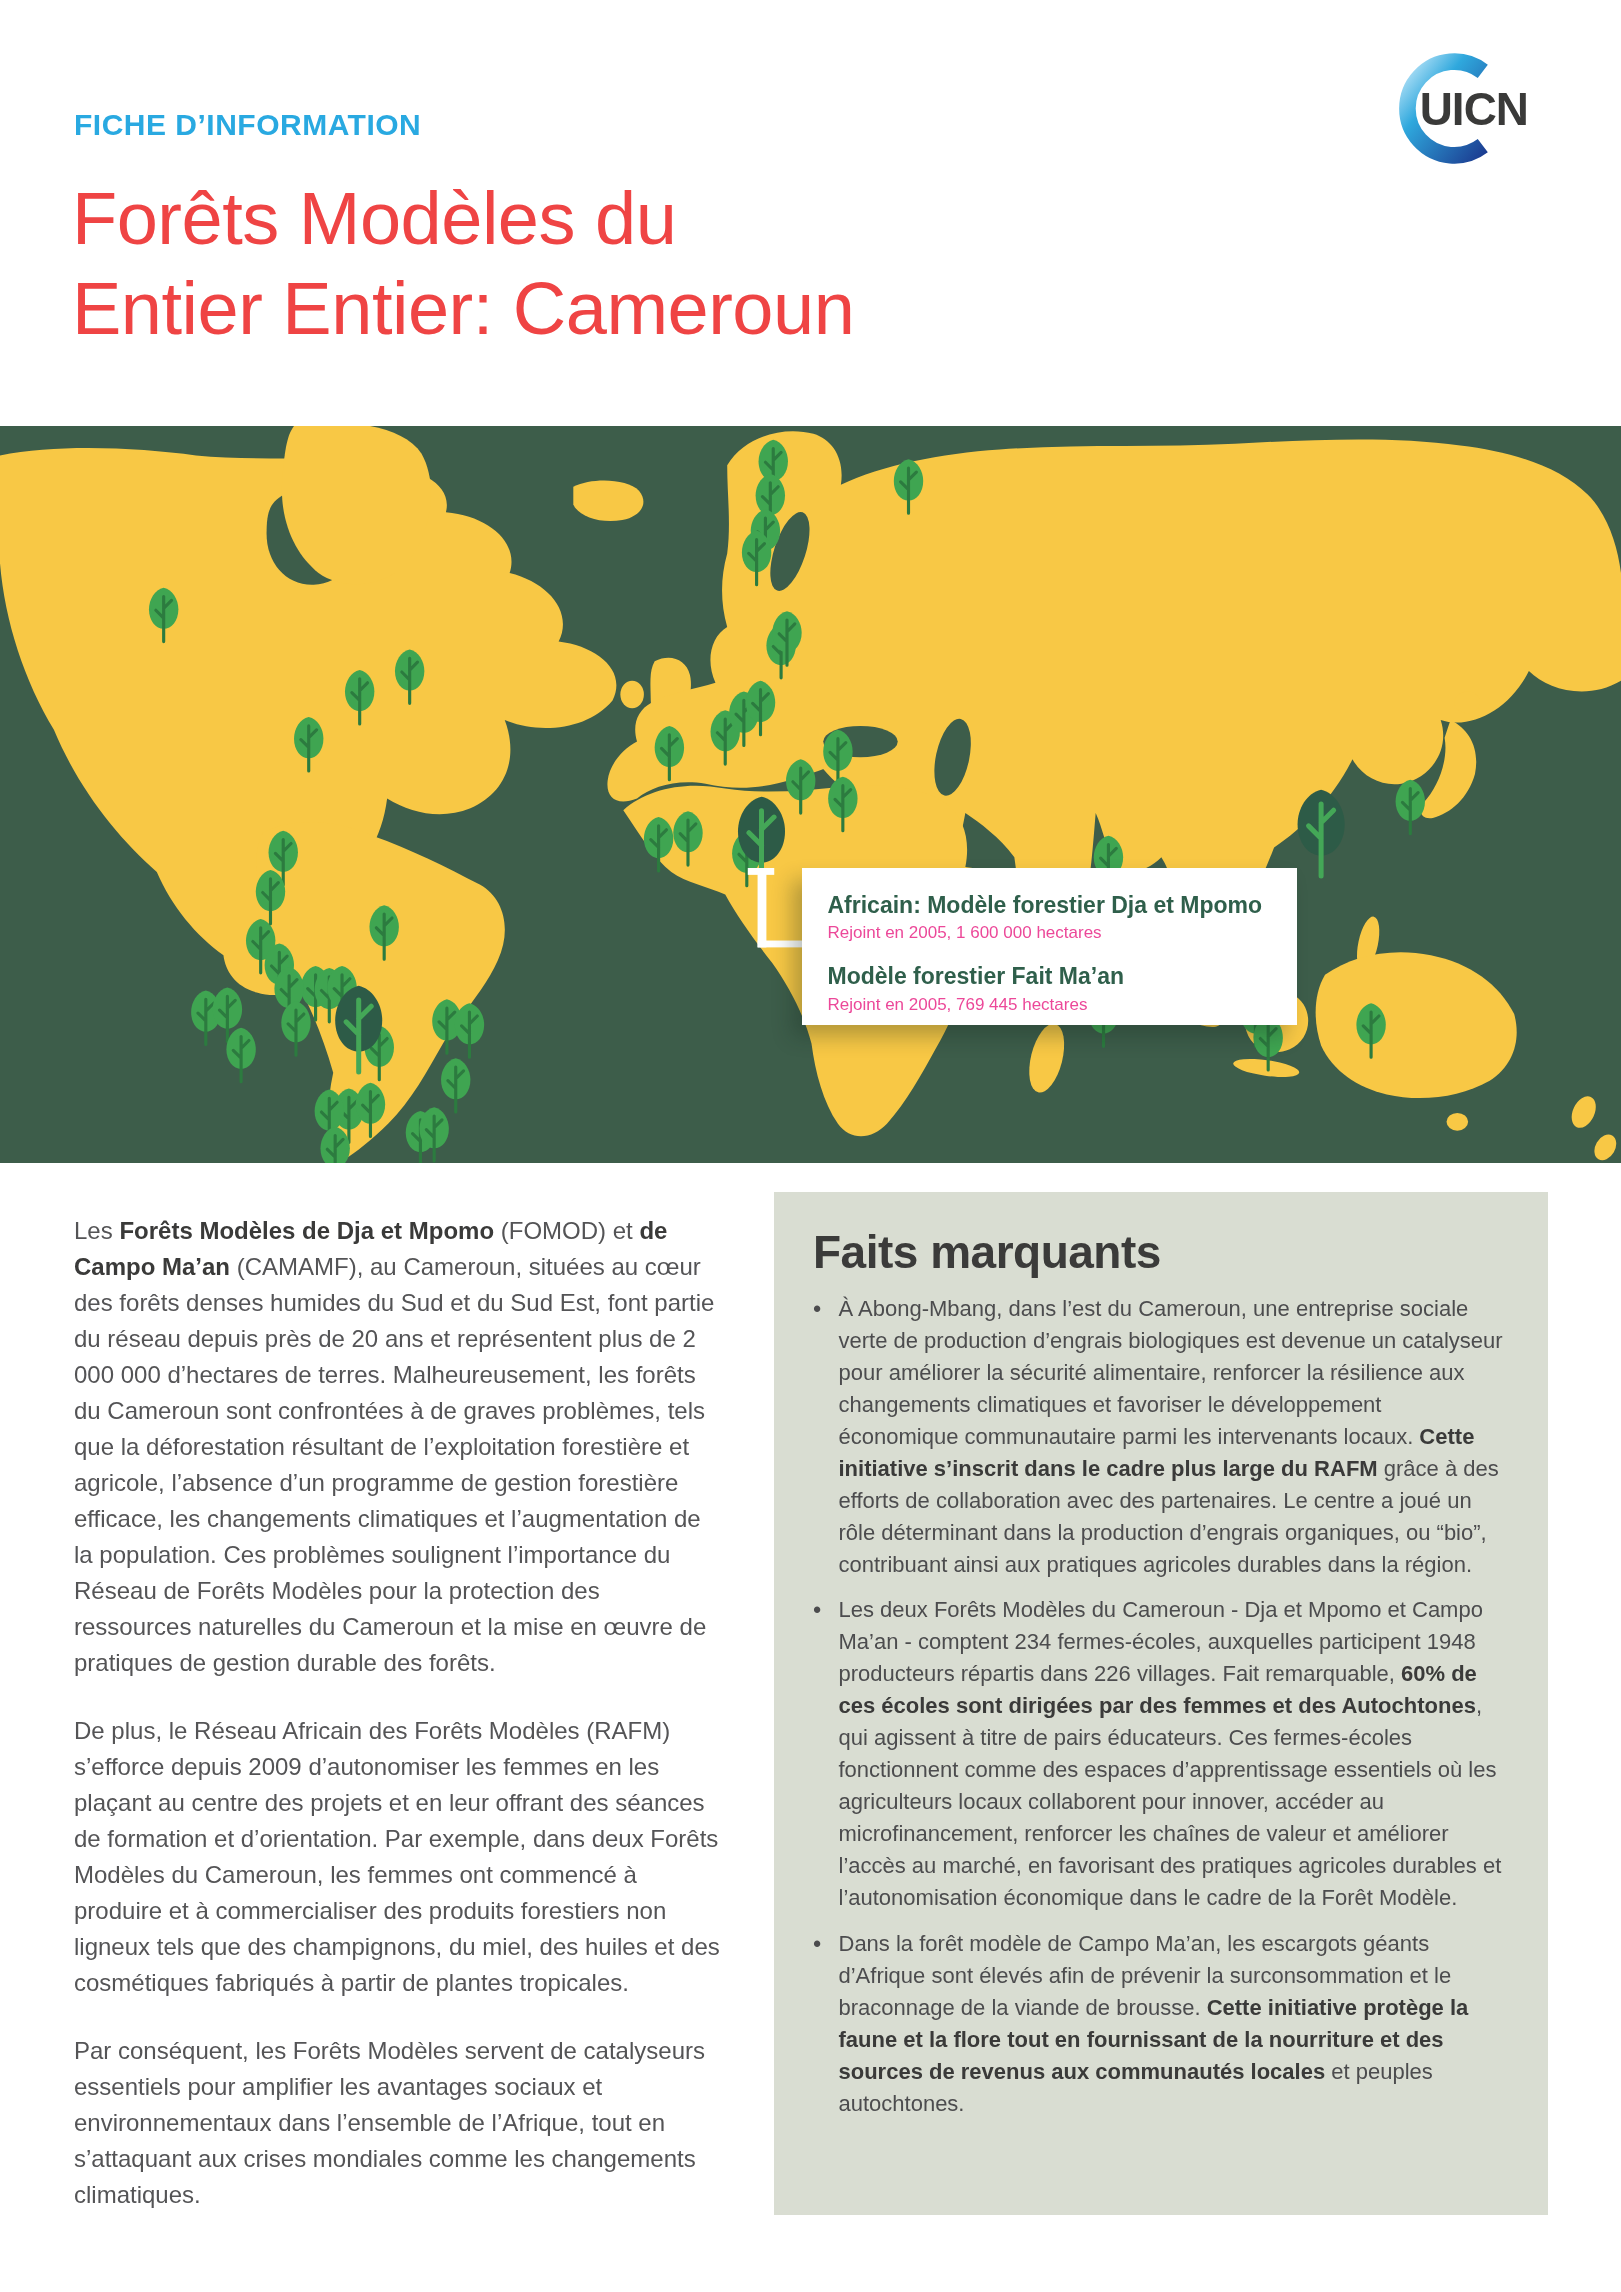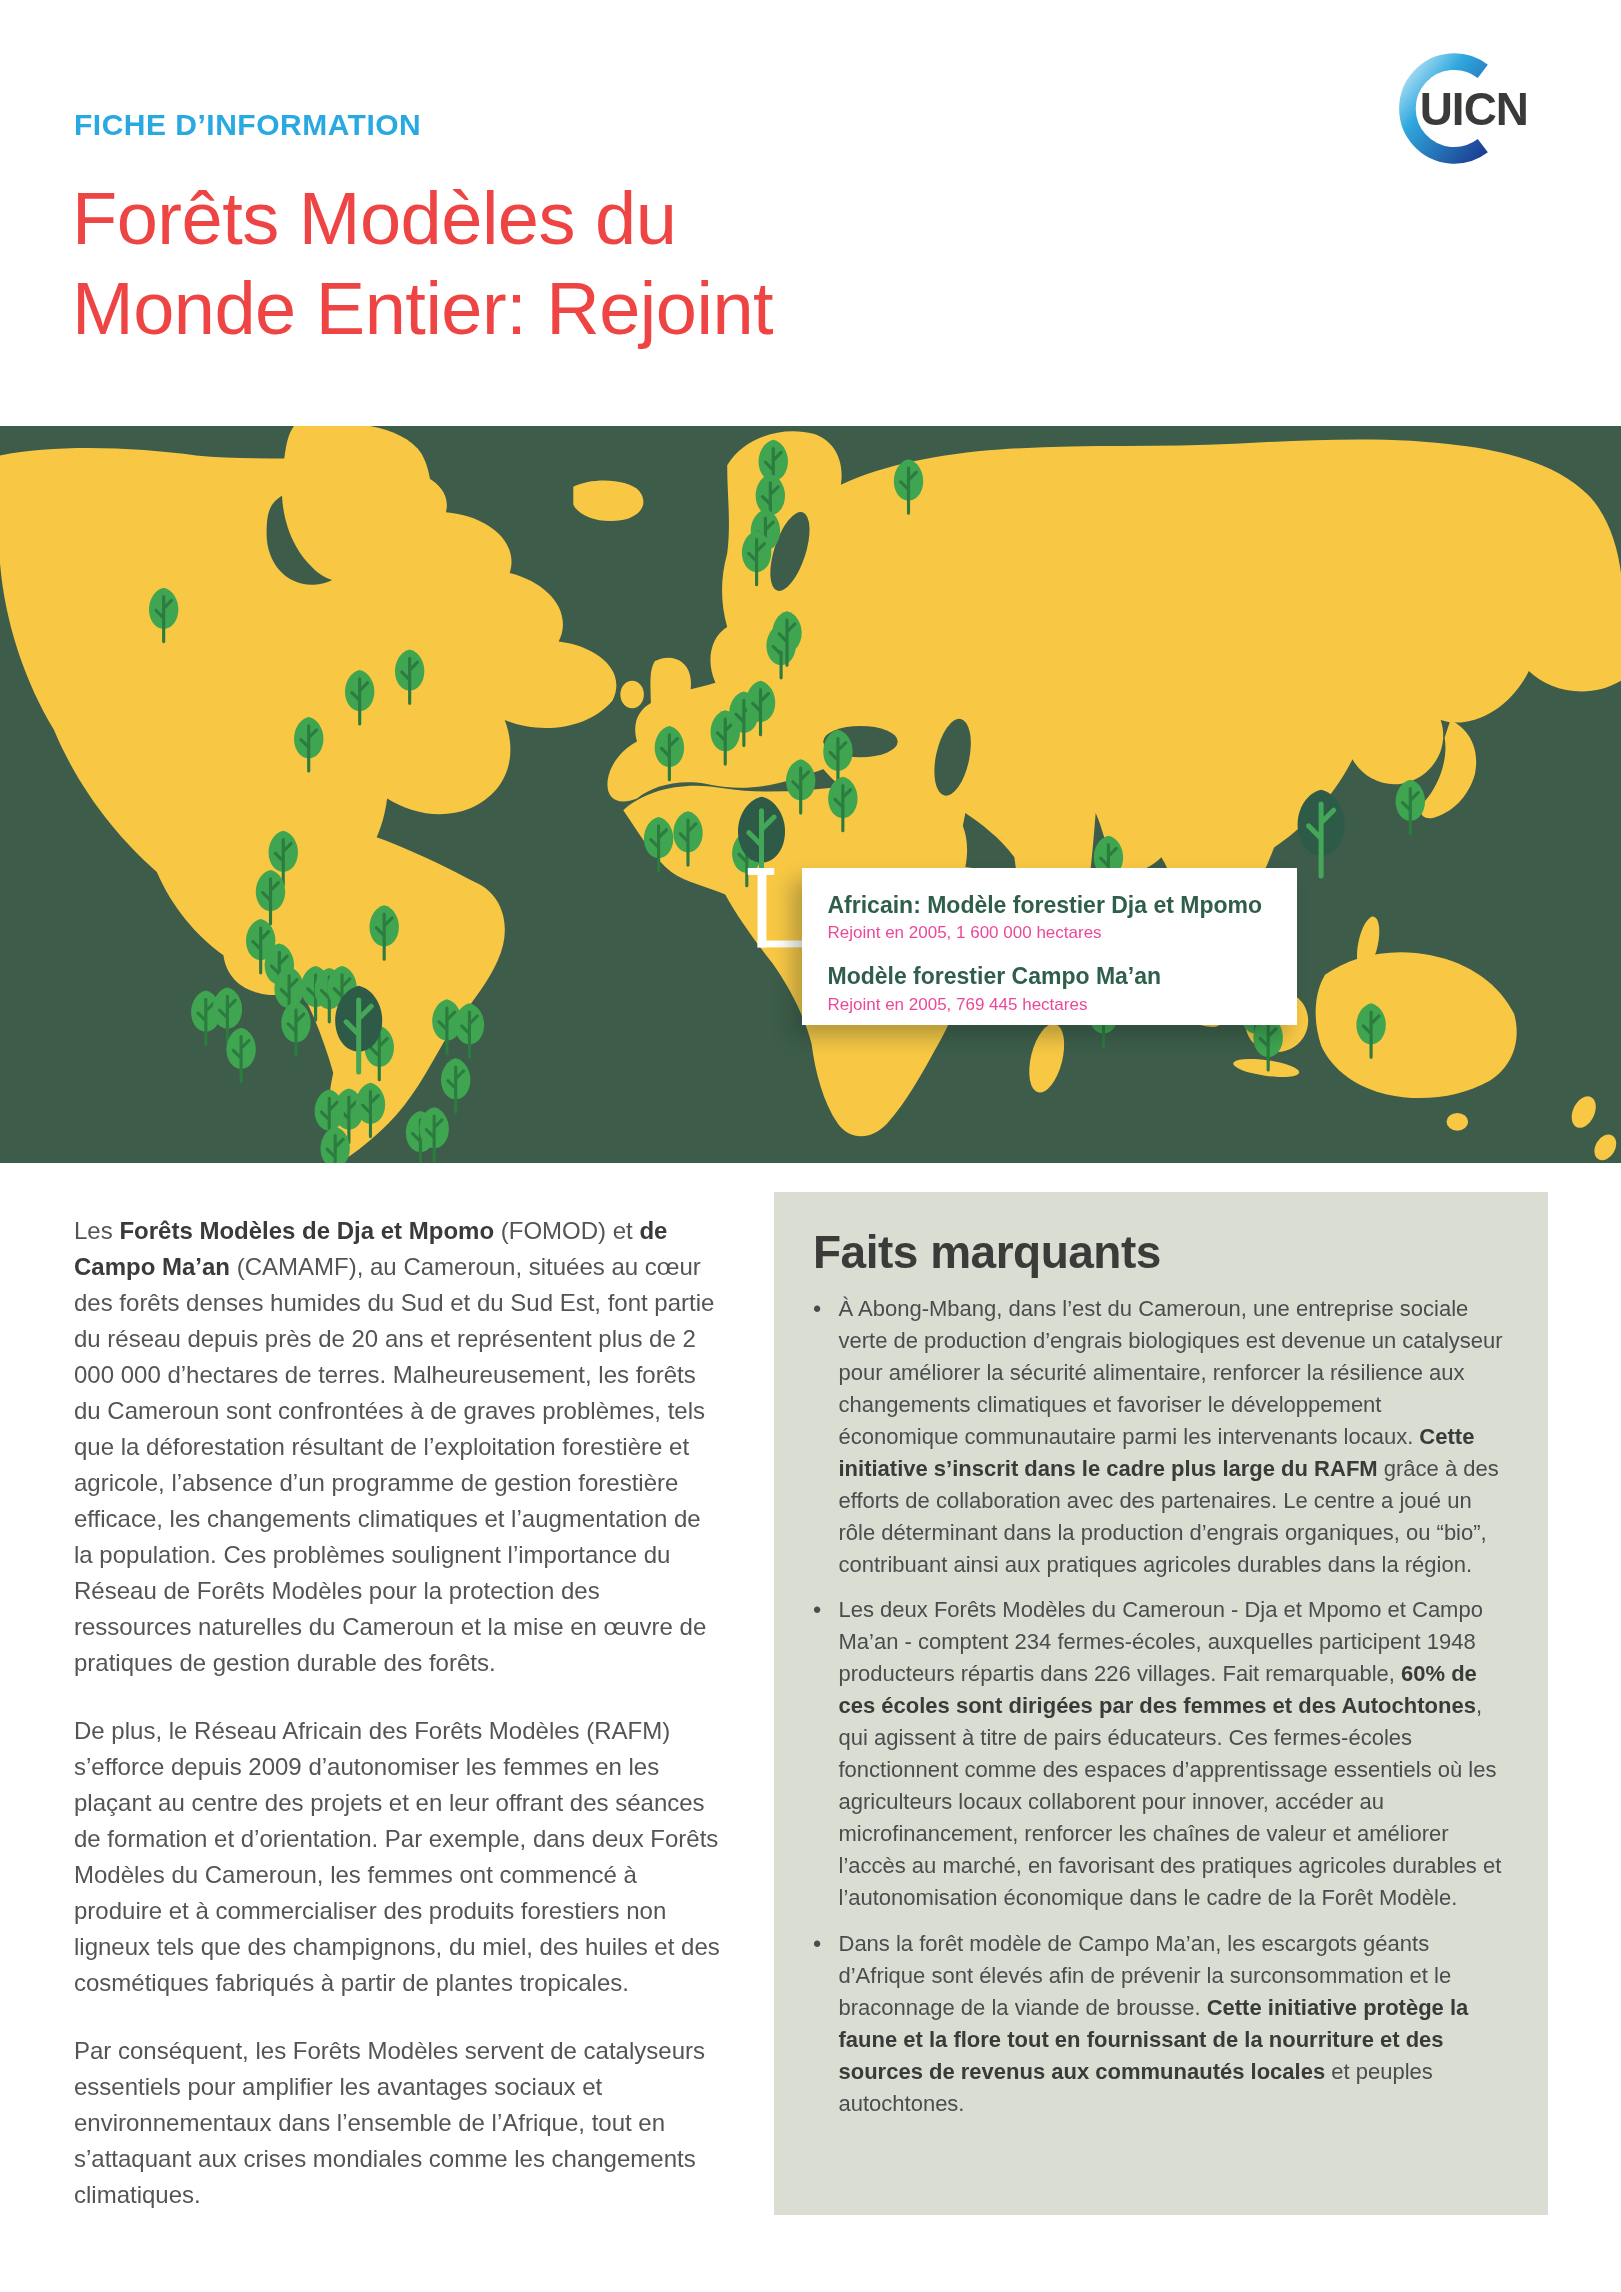--- a/index.html
+++ b/index.html
@@ -38,21 +38,21 @@
   .bullet .dot{width:25.5px;flex:0 0 25.5px;font-size:23.5px;color:#4C4C4E;line-height:31px;padding-top:1px;}
   .bullet .btxt{flex:1;font-size:22px;line-height:32px;color:#4C4C4E;}
 </style>
 </head>
 <body>
 
 <div id="page">
 
   <div class="eyebrow">FICHE D’INFORMATION</div>
   <div class="page-title"><span>Forêts Modèles du</span><br>
-    <span>Monde Entier: Rejoint</span></div>
+    <span>Entier Entier: Cameroun</span></div>
 
   <svg class="logo" viewBox="0 0 176 126">
     <defs>
       <linearGradient id="ringGrad" x1="0" y1="0" x2="1" y2="1">
         <stop offset="0" stop-color="#C2E8FA"></stop>
         <stop offset="0.35" stop-color="#2FA8DD"></stop>
         <stop offset="1" stop-color="#1C3E92"></stop>
       </linearGradient>
     </defs>
     <g>
@@ -177,21 +177,21 @@
       <g>
         <rect x="763" y="451" width="27" height="7" fill="#ffffff"></rect>
         <rect x="773" y="451" width="9" height="81" fill="#ffffff"></rect>
         <rect x="773" y="525" width="46" height="7" fill="#ffffff"></rect>
       </g>
     </svg>
 
     <div class="callout">
       <div class="t">Africain: Modèle forestier Dja et Mpomo</div>
       <div class="s">Rejoint en 2005, 1 600 000 hectares</div>
-      <div class="t grp2">Modèle forestier Campo Ma’an</div>
+      <div class="t grp2">Modèle forestier Fait Ma’an</div>
       <div class="s">Rejoint en 2005, 769 445 hectares</div>
     </div>
   </div>
 
   <div class="article">
       <p class="para"><span class="rich-n">Les </span><span class="rich-b">Forêts Modèles de Dja et Mpomo</span><span class="rich-n"> (FOMOD) et </span><span class="rich-b">de Campo Ma’an</span><span class="rich-n"> (CAMAMF), au Cameroun, situées au cœur des forêts denses humides du Sud et du Sud Est, font partie du réseau depuis près de 20 ans et représentent plus de 2 000 000 d’hectares de terres. Malheureusement, les forêts du Cameroun sont confrontées à de graves problèmes, tels que la déforestation résultant de l’exploitation forestière et agricole, l’absence d’un programme de gestion forestière efficace, les changements climatiques et l’augmentation de la population. Ces problèmes soulignent l’importance du Réseau de Forêts Modèles pour la protection des ressources naturelles du Cameroun et la mise en œuvre de pratiques de gestion durable des forêts.</span></p>
       <p class="para"><span class="rich-n">De plus, le Réseau Africain des Forêts Modèles (RAFM) s’efforce depuis 2009 d’autonomiser les femmes en les plaçant au centre des projets et en leur offrant des séances de formation et d’orientation. Par exemple, dans deux Forêts Modèles du Cameroun, les femmes ont commencé à produire et à commercialiser des produits forestiers non ligneux tels que des champignons, du miel, des huiles et des cosmétiques fabriqués à partir de plantes tropicales.</span></p>
       <p class="para"><span class="rich-n">Par conséquent, les Forêts Modèles servent de catalyseurs essentiels pour amplifier les avantages sociaux et environnementaux dans l’ensemble de l’Afrique, tout en s’attaquant aux crises mondiales comme les changements climatiques.</span></p>
     </div>
 

